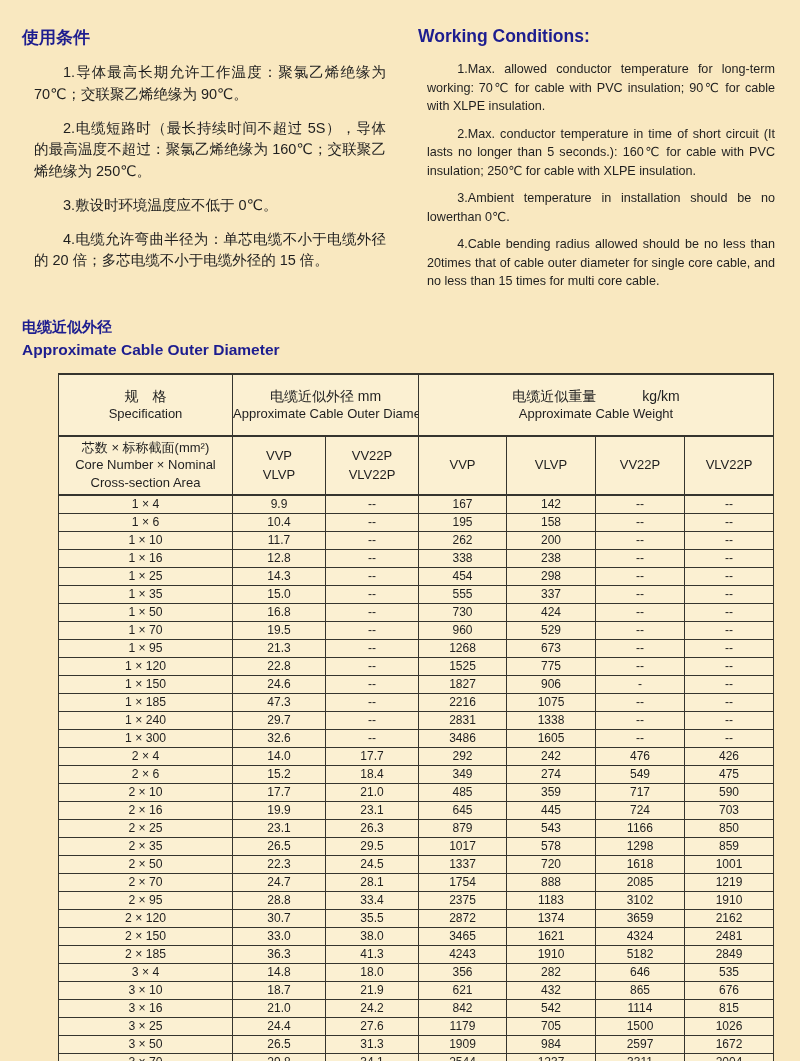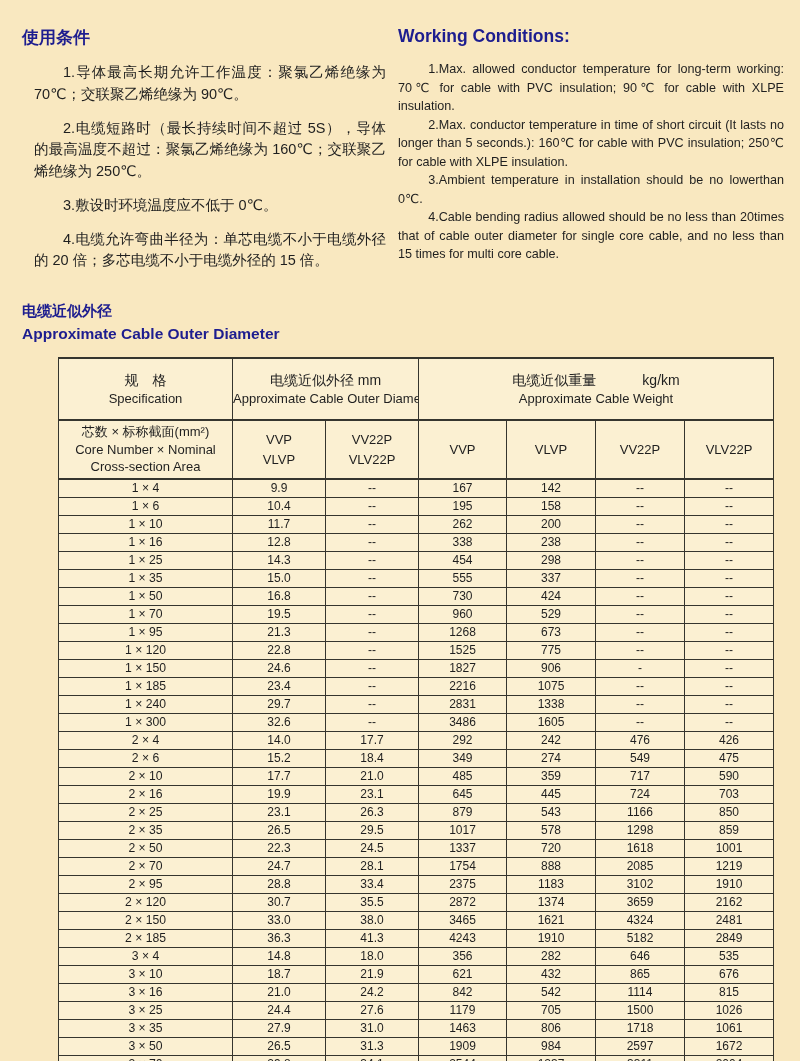--- a/index.html
+++ b/index.html
@@ -8,20 +8,21 @@
     width: 800px;
     height: 1061px;
     background: #F9E8C0;
     font-family: "Liberation Sans", "DejaVu Sans", sans-serif;
     color: #1f1f1f;
     overflow: hidden;
   }
   .top-row {
     display: flex;
     padding: 26px 16px 0 22px;
+    gap: 20px;
   }
   .col-cn { width: 376px; flex: none; }
   .col-en { flex: 1; }
   .cn-title {
     font-size: 17px;
     font-weight: bold;
     color: #1D1D8F;
     margin: 0 0 13px 0;
   }
   .en-title {
@@ -33,21 +34,21 @@
   .col-cn p {
     font-size: 14.5px;
     line-height: 1.5;
     margin: 12px;
     text-indent: 2em;
     text-align: justify;
   }
   .col-en p {
     font-size: 12.6px;
     line-height: 1.47;
-    margin: 0;
+    margin: 9px;
     text-indent: 2.4em;
     text-align: justify;
   }
   .section-head { margin: 18px 0 0 22px; }
   .section-head .sh-cn {
     font-size: 15px;
     font-weight: bold;
     color: #1D1D8F;
     margin: 0 0 4px 0;
   }
@@ -259,21 +260,21 @@
     <td class="spec-cell">1 × 150</td>
     <td>24.6</td>
     <td>--</td>
     <td>1827</td>
     <td>906</td>
     <td>-</td>
     <td>--</td>
   </tr>
       <tr>
     <td class="spec-cell">1 × 185</td>
-    <td>23.4</td>
+    <td>47.3</td>
     <td>--</td>
     <td>2216</td>
     <td>1075</td>
     <td>--</td>
     <td>--</td>
   </tr>
       <tr>
     <td class="spec-cell">1 × 240</td>
     <td>29.7</td>
     <td>--</td>
@@ -429,29 +430,20 @@
       <tr>
     <td class="spec-cell">3 × 25</td>
     <td>24.4</td>
     <td>27.6</td>
     <td>1179</td>
     <td>705</td>
     <td>1500</td>
     <td>1026</td>
   </tr>
       <tr>
-    <td class="spec-cell">3 × 35</td>
-    <td>27.9</td>
-    <td>31.0</td>
-    <td>1463</td>
-    <td>806</td>
-    <td>1718</td>
-    <td>1061</td>
-  </tr>
-      <tr>
     <td class="spec-cell">3 × 50</td>
     <td>26.5</td>
     <td>31.3</td>
     <td>1909</td>
     <td>984</td>
     <td>2597</td>
     <td>1672</td>
   </tr>
       <tr>
     <td class="spec-cell">3 × 70</td>

